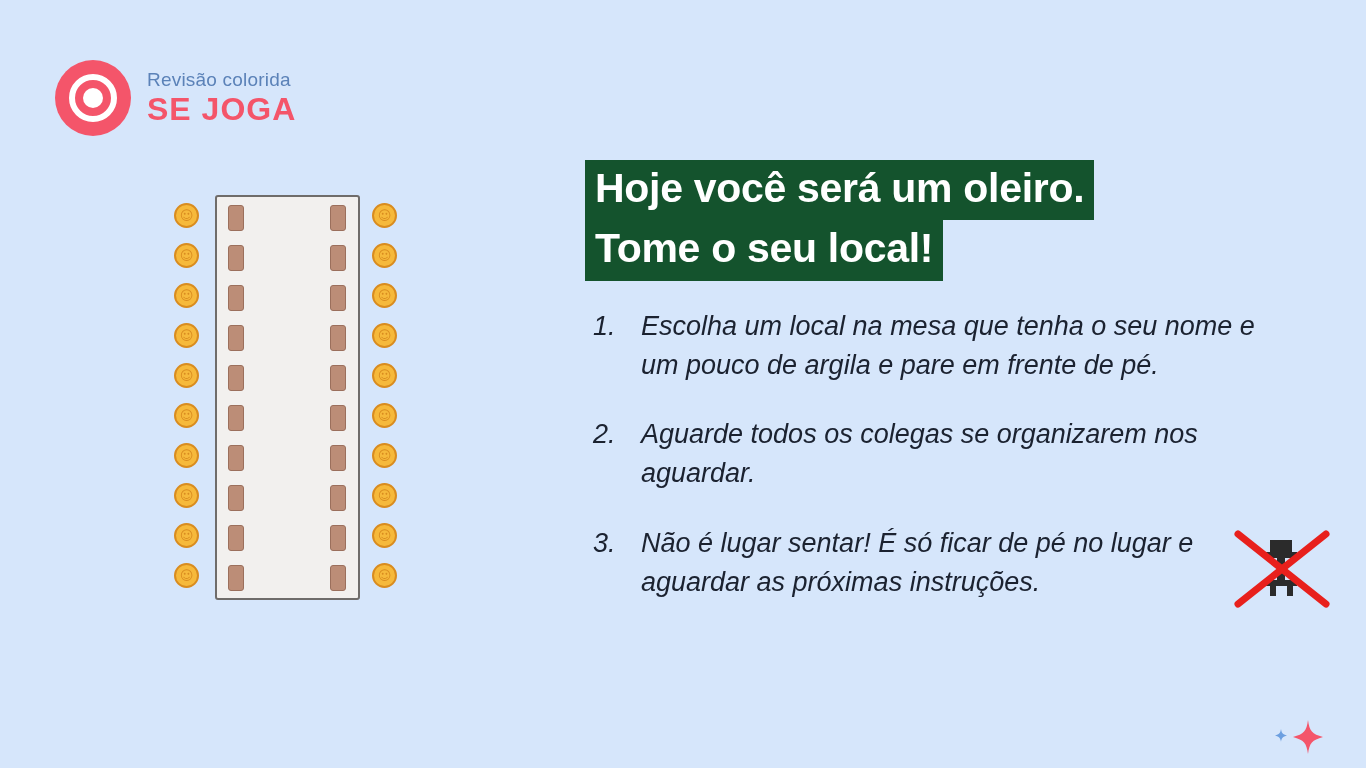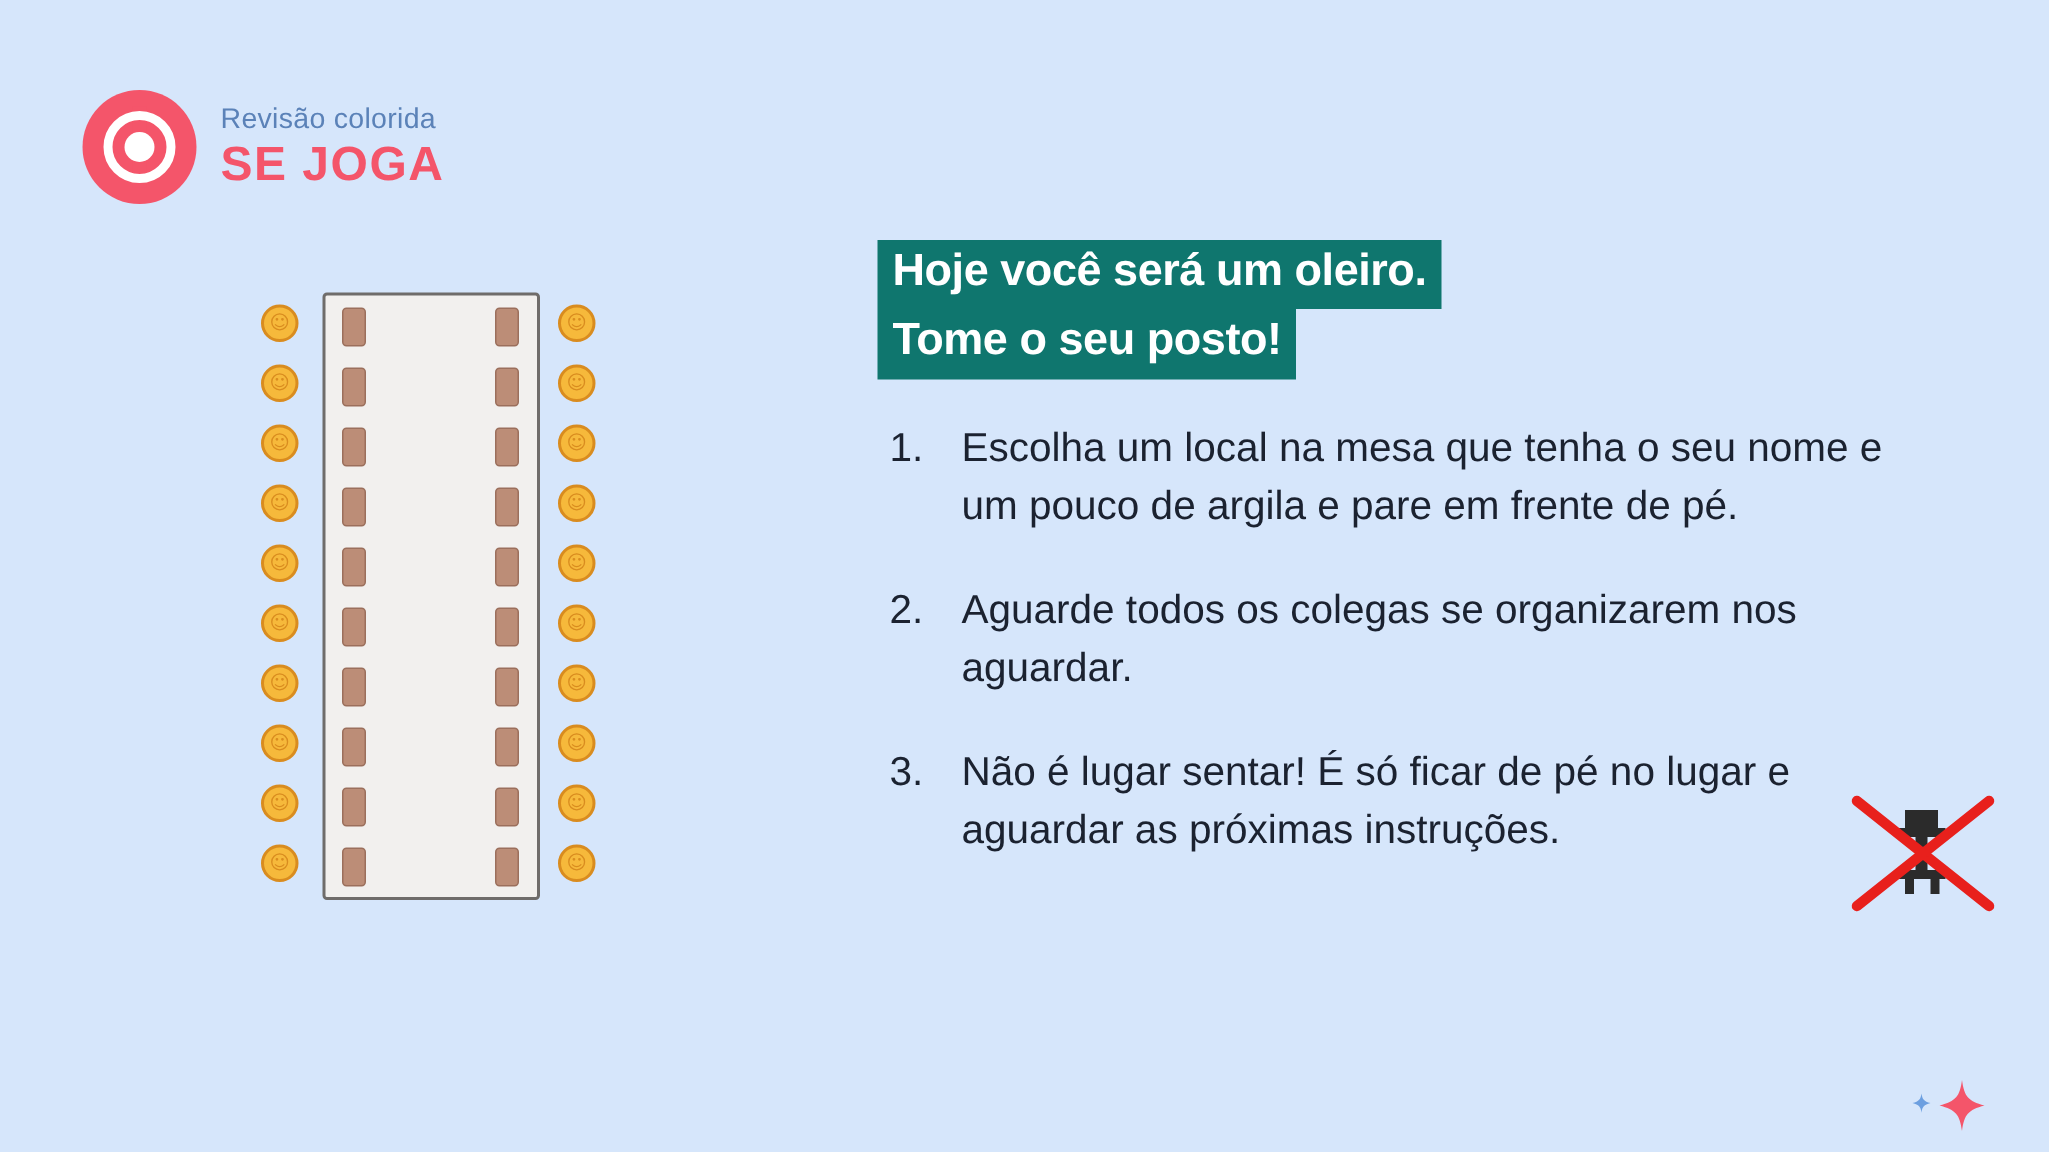--- a/index.html
+++ b/index.html
@@ -136,40 +136,41 @@
     position: absolute;
     left: 585px;
     top: 160px;
     width: 700px;
   }
   .title-wrap {
     margin: 0 0 26px 0;
   }
   .title-line {
     display: inline-block;
-    background: #0f766e;
+    background: #14532d;
     color: #ffffff;
-    font-size: 30px;
+    font-size: 41px;
     font-weight: bold;
     letter-spacing: -.3px;
     padding: 2px 10px 6px 10px;
     line-height: 1.28;
   }
 
   ol.steps {
     margin: 0;
     padding: 0 0 0 38px;
     color: #1b2230;
     font-size: 27px;
     line-height: 1.45;
     list-style: decimal;
   }
   ol.steps li {
     margin-bottom: 30px;
     padding-left: 18px;
+    font-style: italic;
   }
   ol.steps li:last-child {
     margin-bottom: 0;
   }
 
   
   .nosit {
     position: absolute;
     left: 1232px;
     top: 528px;
@@ -248,21 +249,21 @@
   <div class="clay" style="left:170px; top:215px;"></div>
   <div class="clay" style="left:170px; top:255px;"></div>
   <div class="clay" style="left:170px; top:295px;"></div>
   <div class="clay" style="left:170px; top:335px;"></div>
   <div class="clay" style="left:170px; top:375px;"></div>
 </div>
 
 <div class="content">
   <div class="title-wrap">
     <div class="title-line">Hoje você será um oleiro.</div><br>
-    <div class="title-line">Tome o seu posto!</div>
+    <div class="title-line">Tome o seu local!</div>
   </div>
 
   <ol class="steps">
     <li>Escolha um local na mesa que tenha o seu nome e um pouco de argila e pare em frente de pé.</li>
     <li>Aguarde todos os colegas se organizarem nos aguardar.</li>
     <li> Não é lugar sentar! É só ficar de pé no lugar e aguardar as próximas instruções.</li>
   </ol>
 </div>
 
 <div class="nosit">

